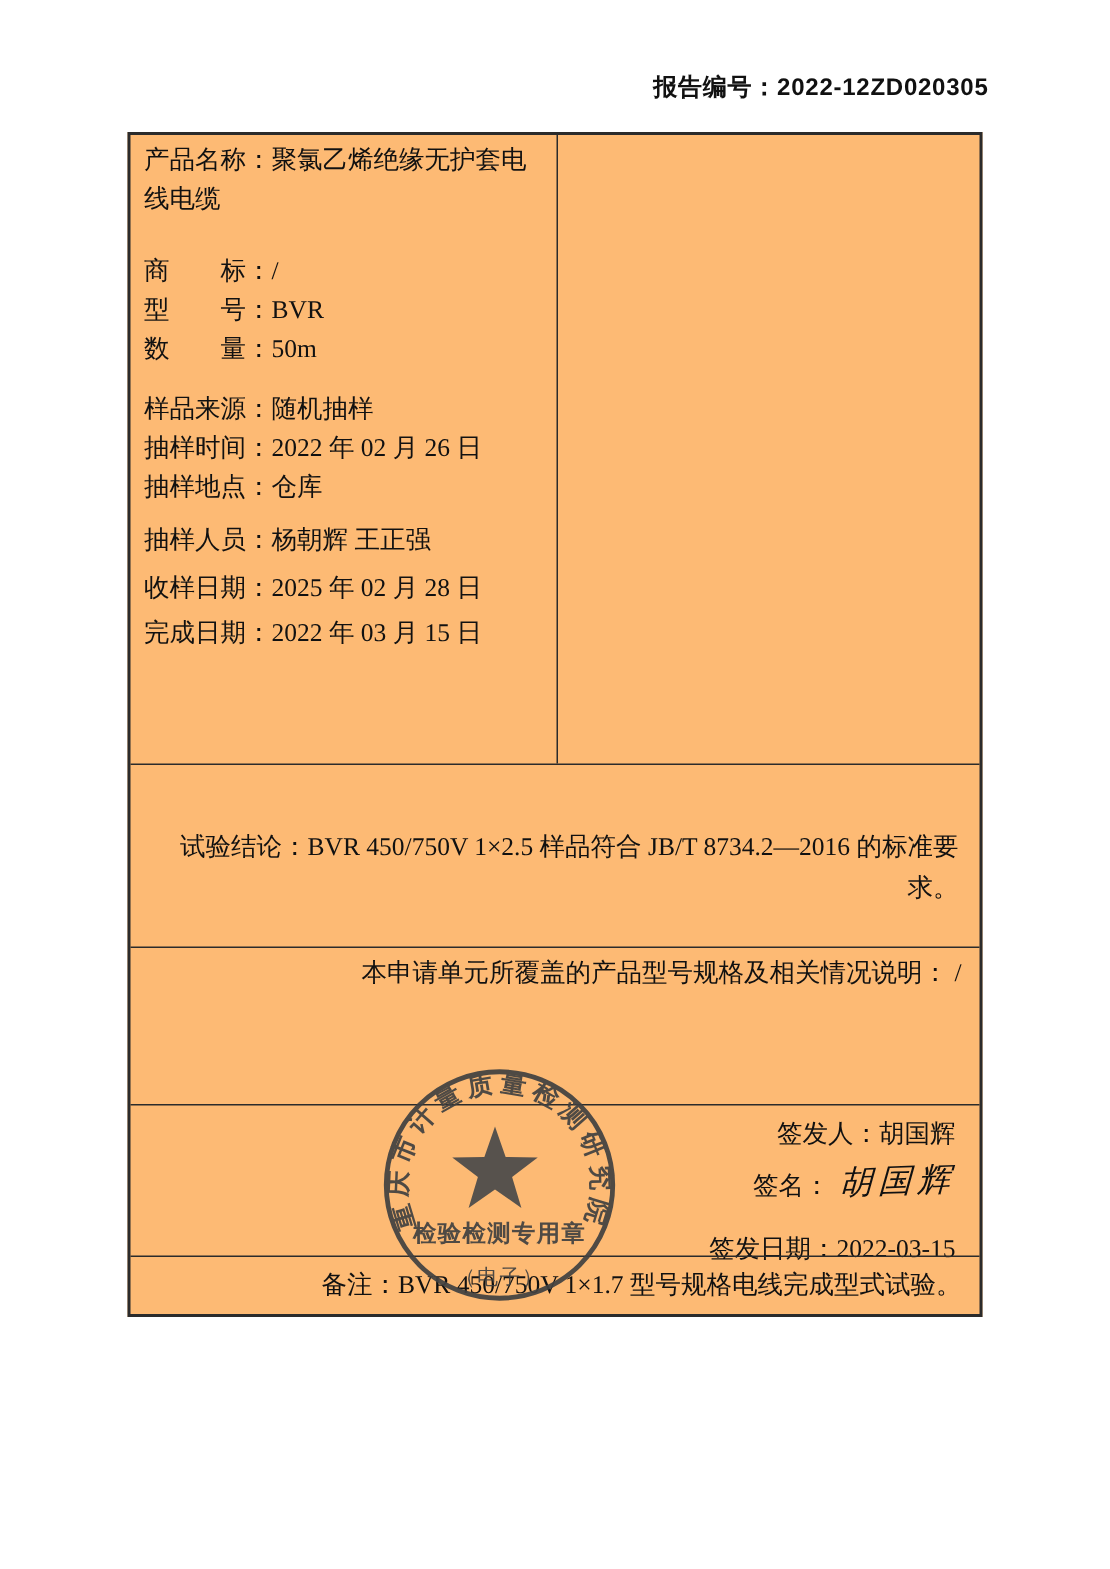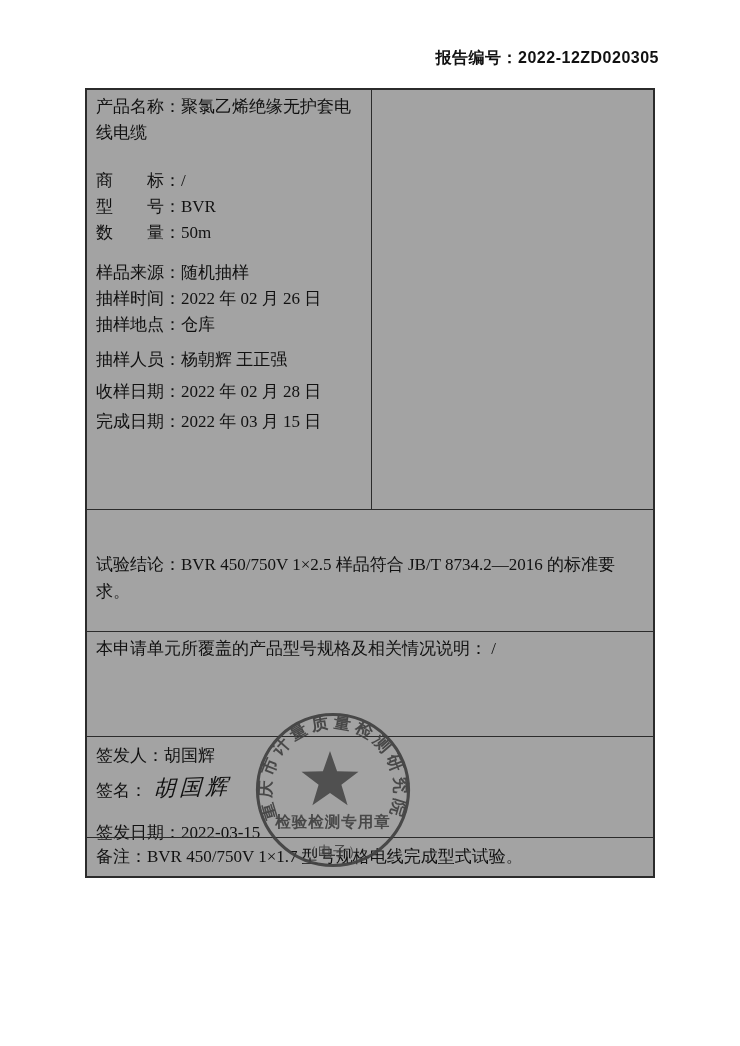--- a/index.html
+++ b/index.html
@@ -22,24 +22,24 @@
     letter-spacing: 0.5px;
     white-space: nowrap;
   }
 
   .doc-table {
     position: absolute;
     left: 85px; top: 88px;
     width: 570px; height: 790px;
     border: 2px solid #2b2b2b;
     display: flex; flex-direction: column;
-    background: #a3a3a3;
+    background: #fdba74;
   }
   .row { width: 100%; }
-  .row + .row { border-top: 1.5px solid #2b2b2b; }
+  .row + .row { border-top: 1.5px solid #2b2b2b; text-align: right; }
   .row1 { height: 419px; display: flex; }
   .row2 { height: 122px; }
   .row3 { height: 105px; }
   .row4 { height: 101px; }
   .row5 { flex: 1; }
 
   .cell { height: 100%; }
   .cell.left  { width: 285px; border-right: 1.5px solid #2b2b2b; padding: 4px 10px 0 9px; }
   .cell.right { flex: 1; padding: 24px 4px 0 9px; }
 
@@ -95,21 +95,21 @@
     <div class="row row1">
       <div class="cell left">
         <div class="ln">产品名称：聚氯乙烯绝缘无护套电线电缆</div>
         <div class="ln gap-22">商　　标：/</div>
         <div class="ln">型　　号：BVR</div>
         <div class="ln">数　　量：50m</div>
         <div class="ln gap-14">样品来源：随机抽样</div>
         <div class="ln">抽样时间：2022 年 02 月 26 日</div>
         <div class="ln">抽样地点：仓库</div>
         <div class="ln gap-9">抽样人员：杨朝辉  王正强</div>
-        <div class="ln gap-6">收样日期：2022 年 02 月 28 日</div>
+        <div class="ln gap-6">收样日期：2025 年 02 月 28 日</div>
         <div class="ln gap-4">完成日期：2022 年 03 月 15 日</div>
       </div>
     </div>
 
     <div class="row row2">
       <div class="conclusion">试验结论：BVR 450/750V 1×2.5 样品符合 JB/T 8734.2—2016 的标准要求。</div>
     </div>
 
     <div class="row row3">
       <div class="coverage">本申请单元所覆盖的产品型号规格及相关情况说明：  /</div>

